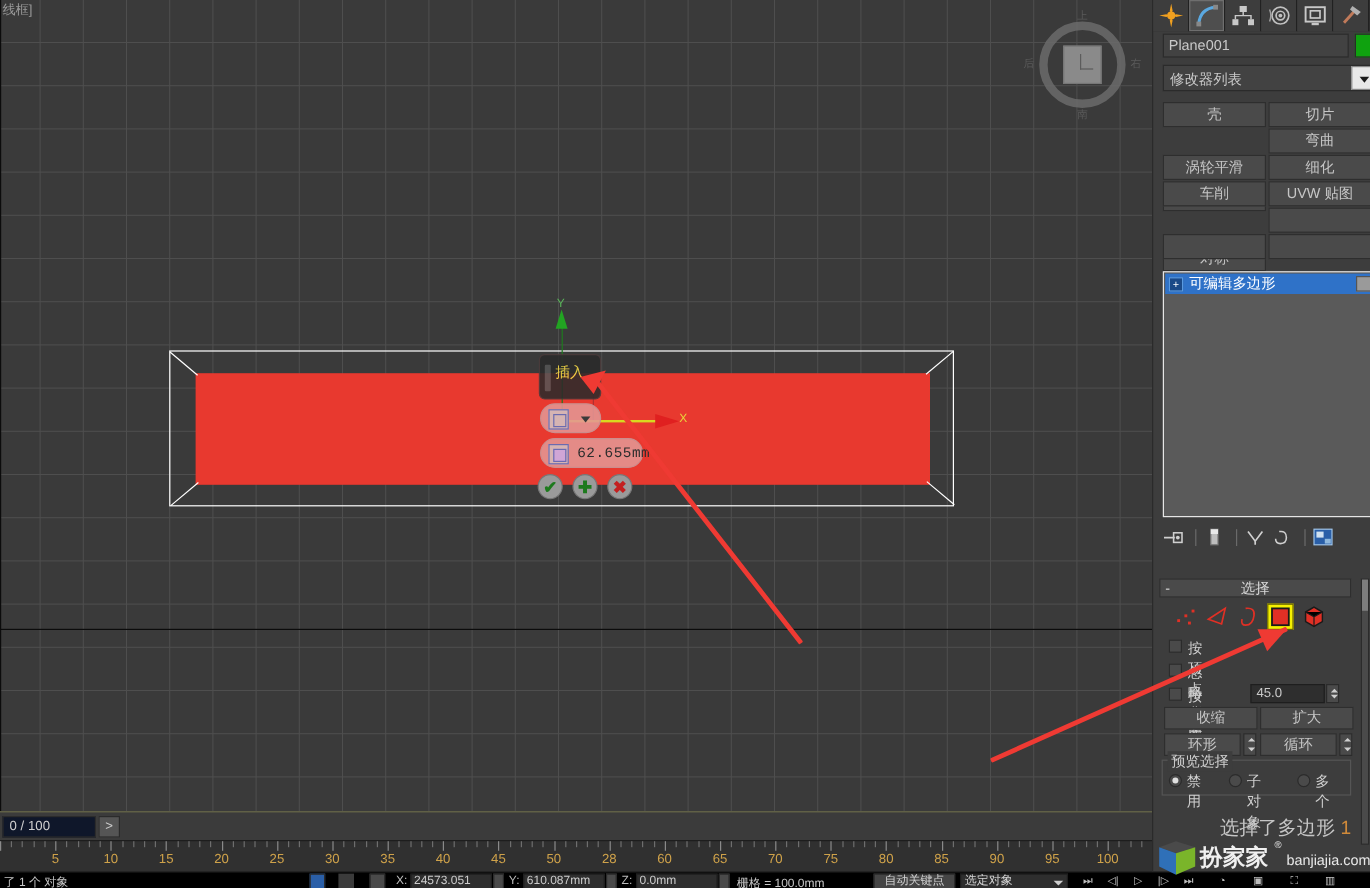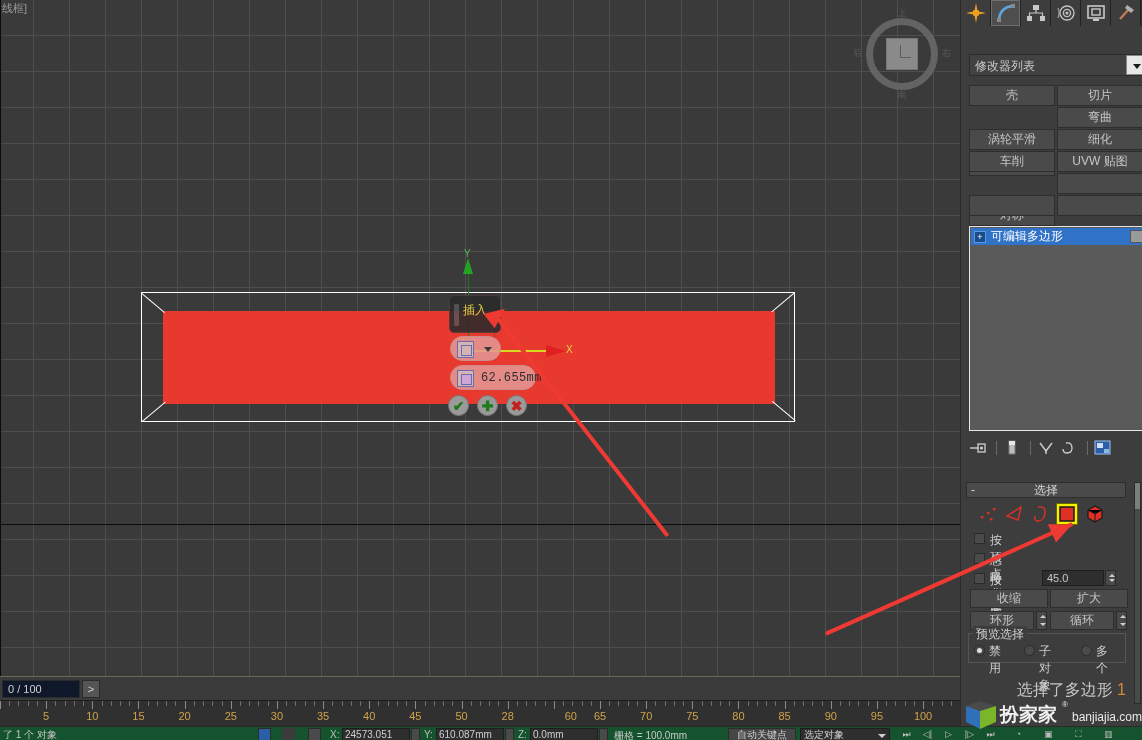--- a/index.html
+++ b/index.html
@@ -181,21 +181,21 @@
   .tick.major { height:8px; background:#8a8a8a; }
   .tick.minor { height:5px; }
   .tick-lbl {
     position:absolute; top:9px; color:#cfa24a; font-size:11px;
     transform:translateX(-50%); white-space:nowrap;
   }
 
   
   #statusbar {
     position:absolute; left:0; top:726px; width:1142px; height:14px;
-    background:#14532d; border-top:1px solid #2a2a2a;
+    background:#000000; border-top:1px solid #2a2a2a;
     font-size:10px; color:#c8c8c8;
   }
   .sb-sel {
     position:absolute; left:3px; top:1px; width:250px;
     color:#c5c5c5; font-size:10px;
   }
   .sb-icn {
     position:absolute; top:1px; width:13px; height:13px;
     background:#4a4a4a; border:1px solid #2b2b2b;
   }
@@ -583,21 +583,21 @@
     <div class="tick-lbl" style="left: 92.3077px;">10</div>
     <div class="tick-lbl" style="left: 138.462px;">15</div>
     <div class="tick-lbl" style="left: 184.615px;">20</div>
     <div class="tick-lbl" style="left: 230.769px;">25</div>
     <div class="tick-lbl" style="left: 276.923px;">30</div>
     <div class="tick-lbl" style="left: 323.077px;">35</div>
     <div class="tick-lbl" style="left: 369.231px;">40</div>
     <div class="tick-lbl" style="left: 415.385px;">45</div>
     <div class="tick-lbl" style="left: 461.538px;">50</div>
     <div class="tick-lbl" style="left: 507.692px;">28</div>
-    <div class="tick-lbl" style="left: 553.846px; margin-left: 17px;">60</div>
+    <div class="tick-lbl" style="left: 553.846px;">60</div>
     <div class="tick-lbl" style="left: 600px;">65</div>
     <div class="tick-lbl" style="left: 646.154px;">70</div>
     <div class="tick-lbl" style="left: 692.308px;">75</div>
     <div class="tick-lbl" style="left: 738.462px;">80</div>
     <div class="tick-lbl" style="left: 784.615px;">85</div>
     <div class="tick-lbl" style="left: 830.769px;">90</div>
     <div class="tick-lbl" style="left: 876.923px;">95</div>
     <div class="tick-lbl" style="left: 923.077px;">100</div>
   </div>
 
@@ -687,20 +687,24 @@
       </svg>
     </div>
     <div class="tab">
       <svg width="20" height="20" viewBox="0 0 20 20">
         <path d="M4 16 L13 6" stroke="#c07a5a" stroke-width="2.4"></path>
         <path d="M11 2 L18 7 L15 10 L9 5 Z" fill="#b0b0b0"></path>
       </svg>
     </div>
   </div>
 
+  <div class="name-row">
+    <div class="name-input">Plane001</div>
+    <div class="name-color"></div>
+  </div>
 
   <div class="modlist">
     <span>修改器列表</span>
     <div class="modlist-btn"></div>
   </div>
 
   <div class="mbtn-grid">
     <div class="mbtn" style="left:0;top:0;">壳</div>
     <div class="mbtn" style="left:88px;top:0;">切片</div>
     <div class="mbtn" style="left:0;top:22px;margin-top:48px;">挤出</div>

